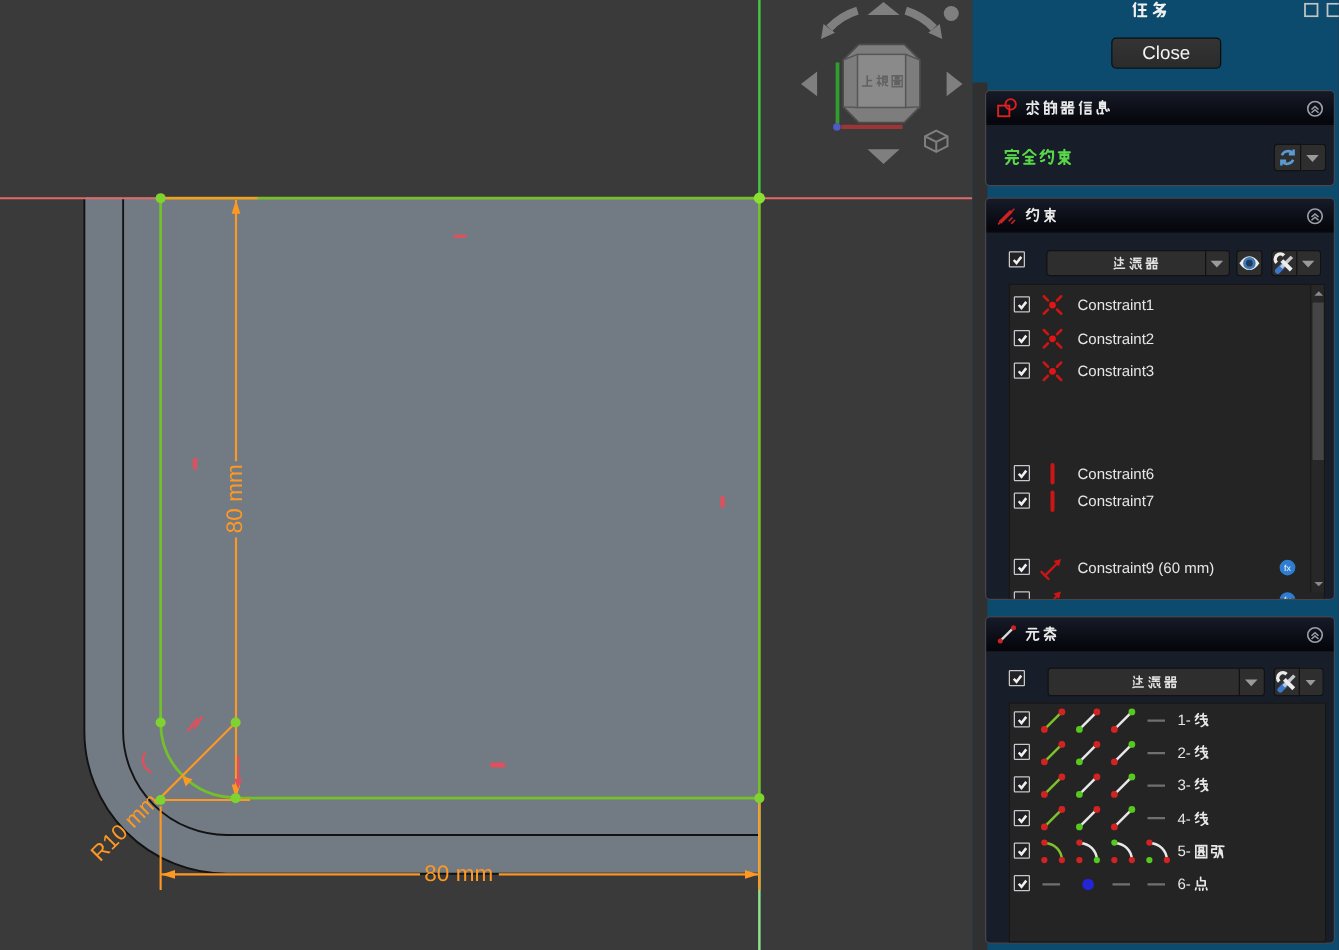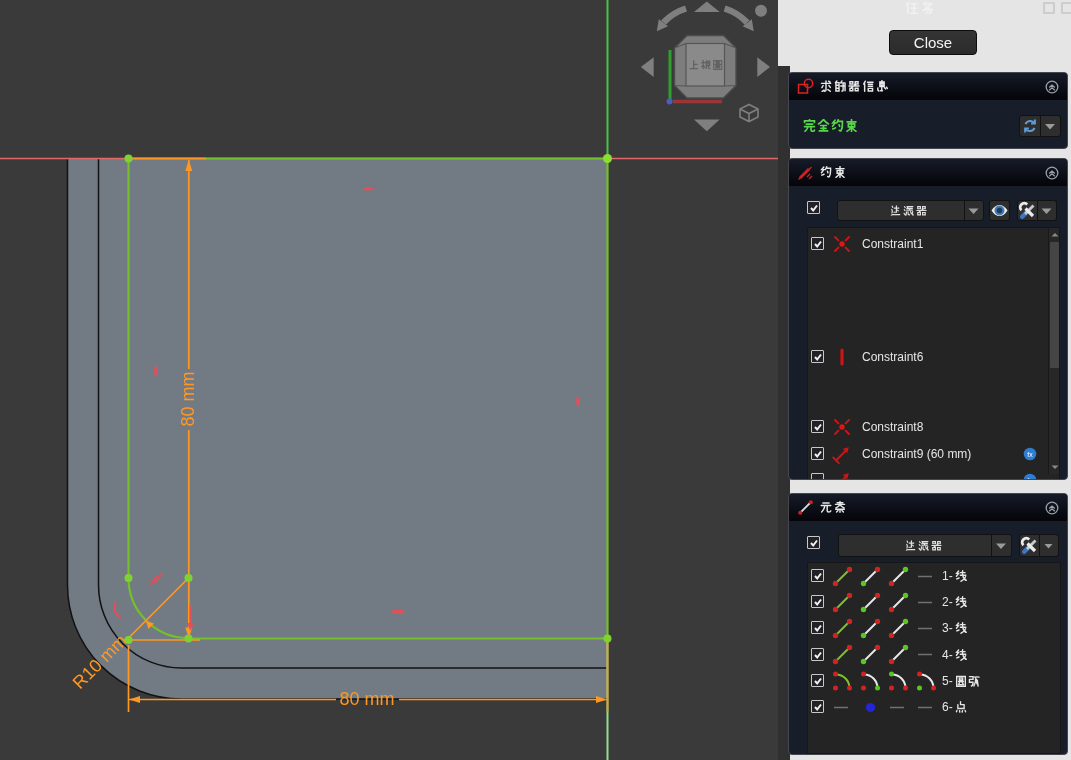--- a/index.html
+++ b/index.html
@@ -1,18 +1,18 @@
 <!DOCTYPE html>
 <html><head><meta charset="utf-8">
 <style>
 html,body{margin:0;padding:0;width:1071px;height:760px;overflow:hidden;background:#363636;
 font-family:"Liberation Sans",sans-serif;}
 *{box-sizing:border-box;}
 #vp{position:absolute;left:0;top:0;width:778px;height:760px;background:#3a3a3a;}
-#panel{position:absolute;left:778px;top:0;width:293px;height:760px;background:#e5e5e5;}
+#panel{position:absolute;left:778px;top:0;width:293px;height:760px;background:#0c4a6e;}
 .abs{position:absolute;}
 .sect{position:absolute;left:10px;width:280px;background:#171d29;border:1px solid #46464e;border-radius:4px;overflow:hidden;}
 .shead{position:absolute;left:0;top:0;width:100%;height:27px;background:linear-gradient(180deg,#161b28 0%,#05050a 100%);border-bottom:1px solid #06060a;}
 .stitle{position:absolute;left:31px;top:7px;height:14px;display:flex;gap:2px;}
 .collapse{position:absolute;right:8px;top:7px;width:14px;height:14px;}
 .btn{position:absolute;background:#2e2e2e;border:1px solid #121212;border-radius:3px;}
 .cbx{position:absolute;width:13px;height:13px;background:#222226;border:1px solid #c8c8c8;border-radius:1px;}
 .cbx svg{position:absolute;left:1px;top:1px;}
 .listbox{position:absolute;background:#242424;border:1px solid #161616;overflow:hidden;}
 .row{position:absolute;left:0;width:100%;height:26px;}
@@ -327,44 +327,69 @@
             </svg>
           </div>
           <svg class="abs" style="left:23px;top:2px" width="22" height="22" viewBox="0 0 22 22">
             <g stroke="#cc1515" stroke-width="2" stroke-linecap="round" fill="none">
               <path d="M4 4 L7.4 7.4 M18 4 L14.6 7.4 M4 18 L7.4 14.6 M18 18 L14.6 14.6"></path>
             </g>
             <circle cx="11" cy="11" r="2.7" fill="#e01616"></circle>
           </svg>
           <div class="rlabel" style="left:54px">Constraint1</div>
         </div>
-        <div class="row" style="top:116px">
-          <div class="cbx" style="left:3px;top:6px">
-            <svg width="10" height="10" viewBox="0 0 10 10">
-              <path d="M2 5 L4.2 7.5 L8 2.5" stroke="#f0f0f0" stroke-width="2" fill="none"></path>
-            </svg>
-          </div>
-          <svg class="abs" style="left:23px;top:2px" width="22" height="22" viewBox="0 0 22 22">
-            <line x1="11" y1="4" x2="11" y2="18" stroke="#cc1515" stroke-width="3.2" stroke-linecap="round"></line>
-          </svg>
-          <div class="rlabel" style="left:54px">Constraint6</div>
-        </div>
-        <div class="row" style="top:186.4px">
+        <div class="row" style="top:29.5px">
           <div class="cbx" style="left:3px;top:6px">
             <svg width="10" height="10" viewBox="0 0 10 10">
               <path d="M2 5 L4.2 7.5 L8 2.5" stroke="#f0f0f0" stroke-width="2" fill="none"></path>
             </svg>
           </div>
           <svg class="abs" style="left:23px;top:2px" width="22" height="22" viewBox="0 0 22 22">
             <g stroke="#cc1515" stroke-width="2" stroke-linecap="round" fill="none">
               <path d="M4 4 L7.4 7.4 M18 4 L14.6 7.4 M4 18 L7.4 14.6 M18 18 L14.6 14.6"></path>
             </g>
             <circle cx="11" cy="11" r="2.7" fill="#e01616"></circle>
           </svg>
-          <div class="rlabel" style="left:54px">Constraint8</div>
+          <div class="rlabel" style="left:54px">Constraint2</div>
+        </div>
+        <div class="row" style="top:55.7px">
+          <div class="cbx" style="left:3px;top:6px">
+            <svg width="10" height="10" viewBox="0 0 10 10">
+              <path d="M2 5 L4.2 7.5 L8 2.5" stroke="#f0f0f0" stroke-width="2" fill="none"></path>
+            </svg>
+          </div>
+          <svg class="abs" style="left:23px;top:2px" width="22" height="22" viewBox="0 0 22 22">
+            <g stroke="#cc1515" stroke-width="2" stroke-linecap="round" fill="none">
+              <path d="M4 4 L7.4 7.4 M18 4 L14.6 7.4 M4 18 L7.4 14.6 M18 18 L14.6 14.6"></path>
+            </g>
+            <circle cx="11" cy="11" r="2.7" fill="#e01616"></circle>
+          </svg>
+          <div class="rlabel" style="left:54px">Constraint3</div>
+        </div>
+        <div class="row" style="top:138px">
+          <div class="cbx" style="left:3px;top:6px">
+            <svg width="10" height="10" viewBox="0 0 10 10">
+              <path d="M2 5 L4.2 7.5 L8 2.5" stroke="#f0f0f0" stroke-width="2" fill="none"></path>
+            </svg>
+          </div>
+          <svg class="abs" style="left:23px;top:2px" width="22" height="22" viewBox="0 0 22 22">
+            <line x1="11" y1="4" x2="11" y2="18" stroke="#cc1515" stroke-width="3.2" stroke-linecap="round"></line>
+          </svg>
+          <div class="rlabel" style="left:54px">Constraint6</div>
+        </div>
+        <div class="row" style="top:160.3px">
+          <div class="cbx" style="left:3px;top:6px">
+            <svg width="10" height="10" viewBox="0 0 10 10">
+              <path d="M2 5 L4.2 7.5 L8 2.5" stroke="#f0f0f0" stroke-width="2" fill="none"></path>
+            </svg>
+          </div>
+          <svg class="abs" style="left:23px;top:2px" width="22" height="22" viewBox="0 0 22 22">
+            <line x1="11" y1="4" x2="11" y2="18" stroke="#cc1515" stroke-width="3.2" stroke-linecap="round"></line>
+          </svg>
+          <div class="rlabel" style="left:54px">Constraint7</div>
         </div>
         <div class="row" style="top:212.6px">
           <div class="cbx" style="left:3px;top:6px">
             <svg width="10" height="10" viewBox="0 0 10 10">
               <path d="M2 5 L4.2 7.5 L8 2.5" stroke="#f0f0f0" stroke-width="2" fill="none"></path>
             </svg>
           </div>
           <svg class="abs" style="left:23px;top:2px" width="22" height="22" viewBox="0 0 22 22">
             <g stroke="#cc1515" stroke-width="1.9" stroke-linecap="round" fill="none">
               <path d="M5 17.5 L15.5 7"></path>

